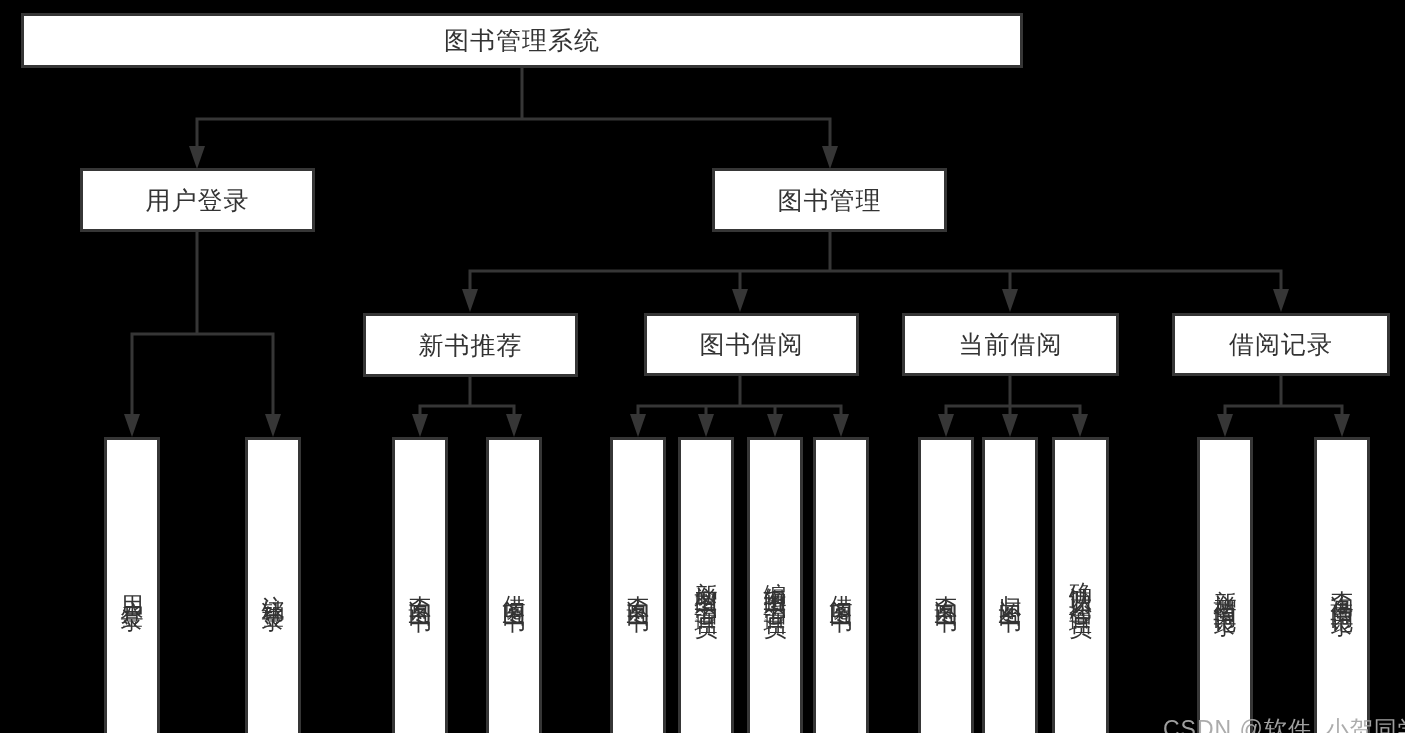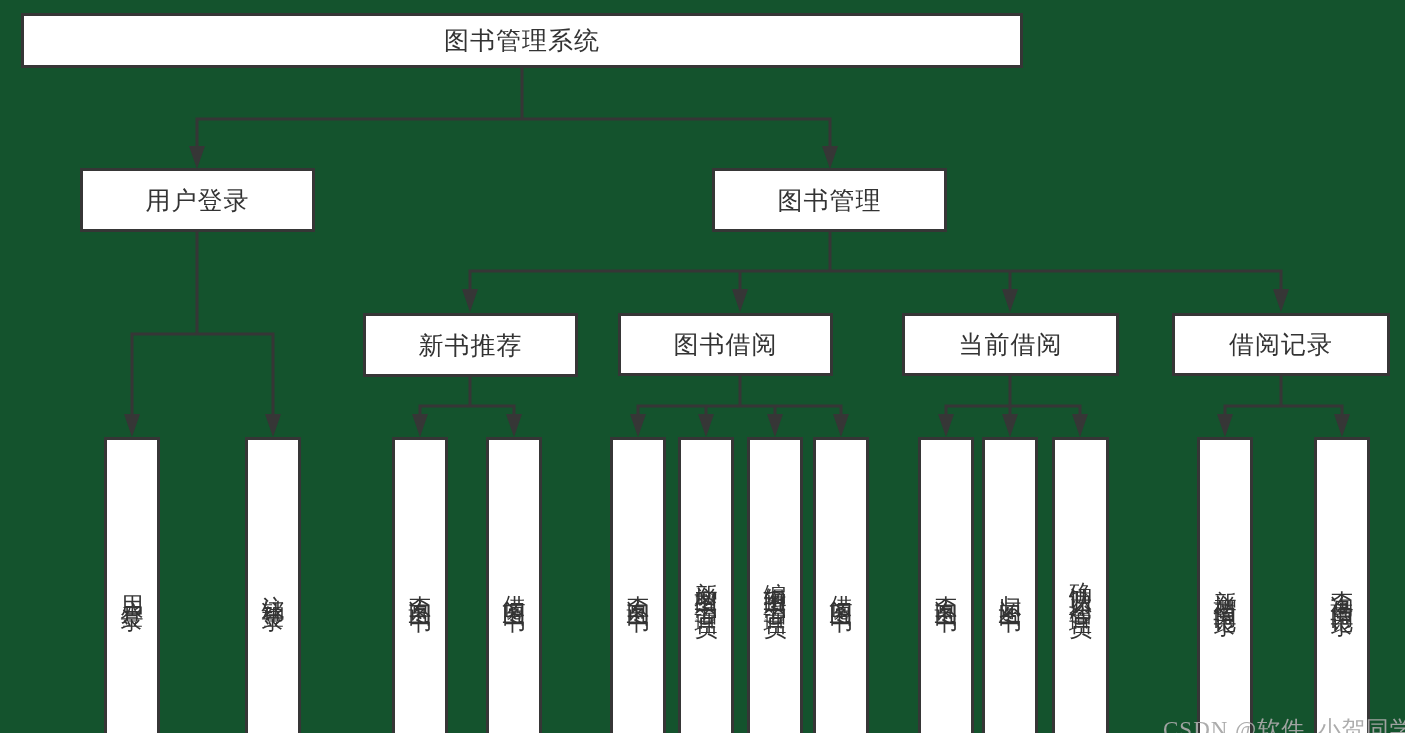--- a/index.html
+++ b/index.html
@@ -1,21 +1,21 @@
 <!DOCTYPE html>
 <html><head>
 <meta charset="utf-8">
 <style>
   html, body { margin: 0; padding: 0; background: #ffffff; }
   #canvas {
     position: relative;
     width: 1405px;
     height: 733px;
-    background: #14532d;
-    font-family: Liberation Serif, serif;
+    background: #000000;
+    font-family: Liberation Sans, sans-serif;
     color: #333333;
     overflow: hidden;
   }
   svg.connectors {
     position: absolute;
     left: 0; top: 0;
     width: 1405px; height: 747px;
     z-index: 1;
   }
   .hnode {
@@ -111,21 +111,21 @@
       <polygon points="1334,414 1350,414 1342,437"></polygon>
     </g>
   </svg>
 
   <div class="hnode" style="left:21px; top:13px; width:1002px; height:55px;">图书管理系统</div>
 
   <div class="hnode" style="left:80px; top:168px; width:235px; height:64px;">用户登录</div>
   <div class="hnode" style="left:363px; top:313px; width:215px; height:64px;">新书推荐</div>
 
   <div class="hnode" style="left:712px; top:168px; width:235px; height:64px;">图书管理</div>
-  <div class="hnode" style="left:618px; top:313px; width:215px; height:63px;">图书借阅</div>
+  <div class="hnode" style="left:644px; top:313px; width:215px; height:63px;">图书借阅</div>
   <div class="hnode" style="left:902px; top:313px; width:217px; height:63px;">当前借阅</div>
   <div class="hnode" style="left:1172px; top:313px; width:218px; height:63px;">借阅记录</div>
 
   <div class="vnode" style="left:104px; top:437px; width:56px; height:299px;">
     <span>用户登录</span>
   </div>
   <div class="vnode" style="left:245px; top:437px; width:56px; height:299px;">
     <span>注销登录</span>
   </div>
 

